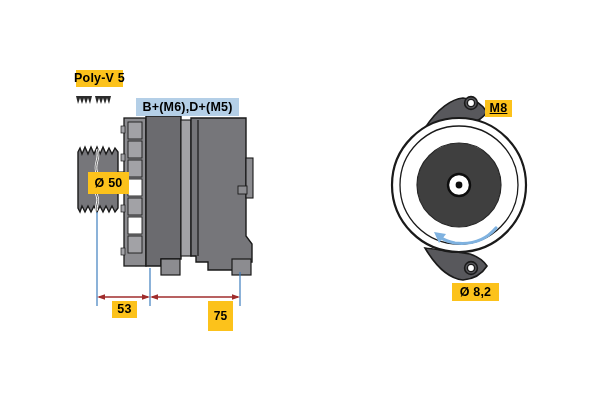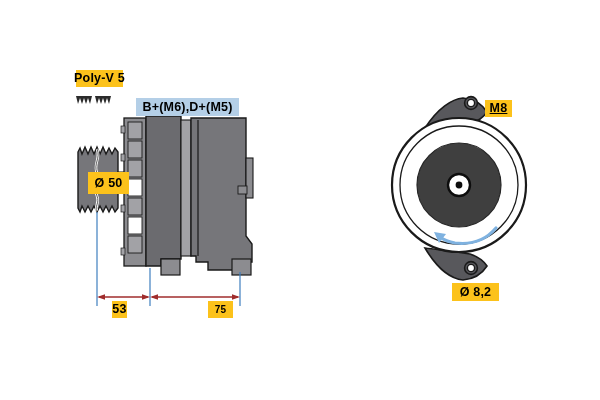--- a/index.html
+++ b/index.html
@@ -50,27 +50,27 @@
     font-size: 12.5px;
   }
   #label-diameter-50 {
     left: 44px; top: 172px;
     width: 41px; height: 22px;
     font-size: 12.5px;
     margin-left: 44px;
   }
   #label-dim-53 {
     left: 112px; top: 301px;
-    width: 15px; height: 17px;
+    width: 25px; height: 17px;
     font-size: 12.5px;
   }
   #label-dim-75 {
     left: 208px; top: 301px;
-    width: 25px; height: 17px;
-    font-size: 10px;
+    width: 25px; height: 30px;
+    font-size: 12px;
   }
   #label-m8 {
     left: 485px; top: 100px;
     width: 27px; height: 17px;
     font-size: 12.5px;
     text-decoration: underline;
   }
   #label-diameter-82 {
     left: 452px; top: 283px;
     width: 47px; height: 18px;

